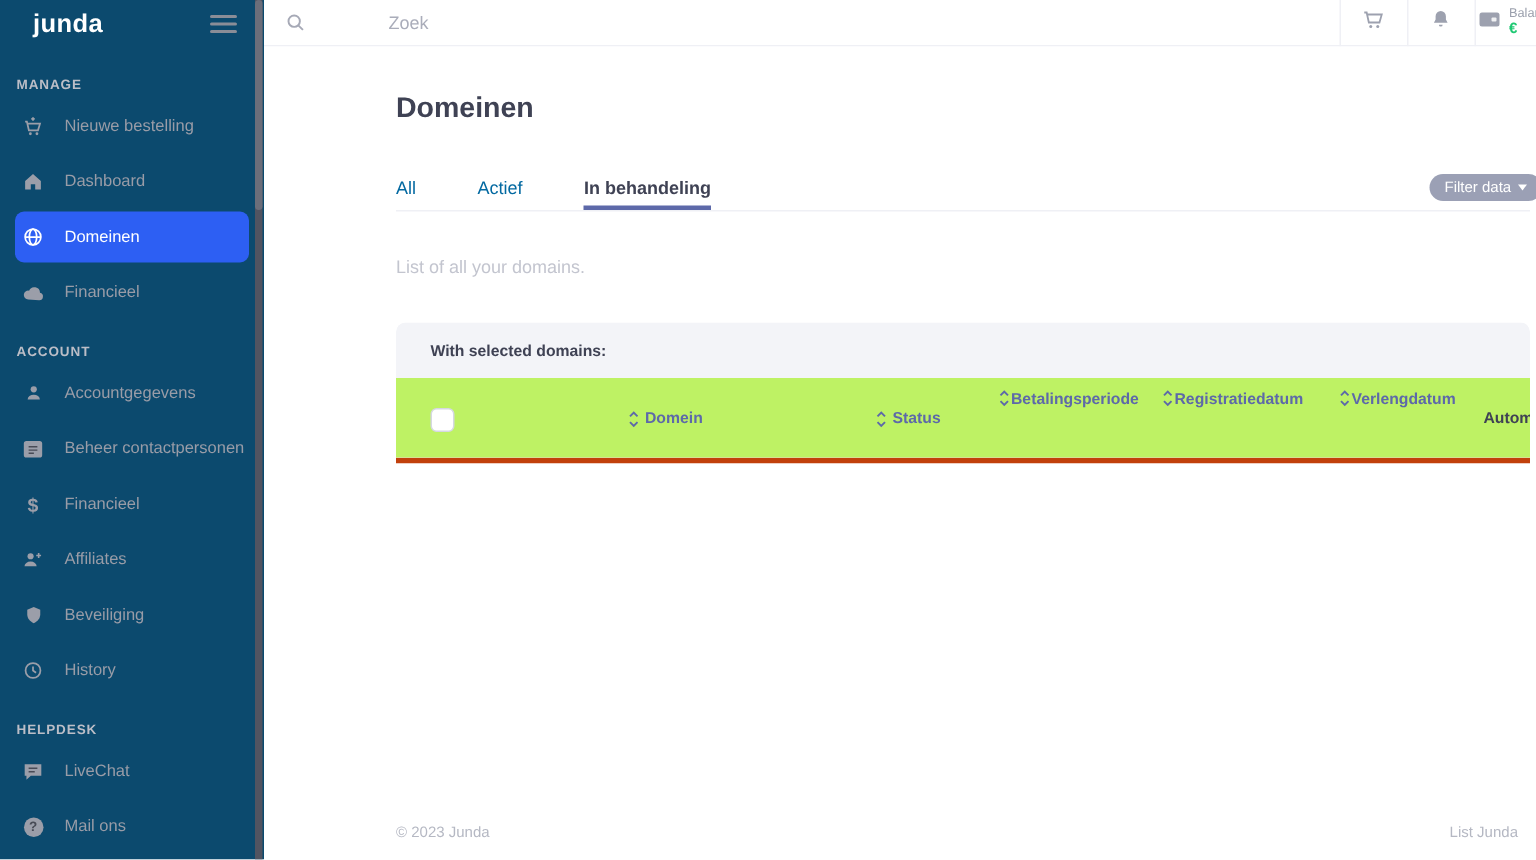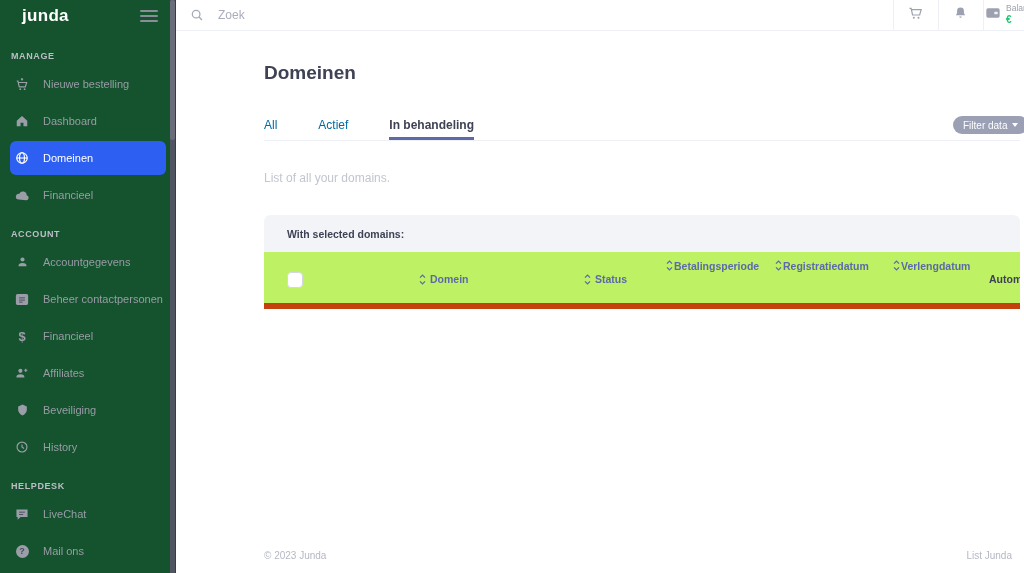--- a/index.html
+++ b/index.html
@@ -1,21 +1,21 @@
 <!DOCTYPE html>
 <html><head>
 <meta charset="utf-8">
 <style>
   * { margin:0; padding:0; box-sizing:border-box; }
   html,body { width:1024px; height:573px; overflow:hidden; background:#fff;
     font-family:"Liberation Sans", sans-serif; }
   .root { position:relative; width:1024px; height:573px; }
 
   
-  .sidebar { position:absolute; left:0; top:0; width:176px; height:573px; background:#14532d; }
+  .sidebar { position:absolute; left:0; top:0; width:176px; height:573px; background:#0c4a6e; }
   .side-head { height:31px; display:flex; align-items:center; justify-content:space-between; padding:0 18px 0 22px; }
   .logo { color:#fff; font-size:17px; font-weight:700; letter-spacing:0.3px; }
   .burger { width:18px; display:flex; flex-direction:column; gap:3px; cursor:pointer; }
   .burger span { display:block; height:2px; background:#8a8d97; border-radius:1px; }
   .side-nav { padding-top:12px; }
   .sec-label { padding:0 0 0 11px; margin:17px 0 6px 0; font-size:9px; font-weight:700;
     letter-spacing:0.6px; color:#bcbec7; }
   .sec-label.first { margin-top:8px; }
   .s-item { display:flex; align-items:center; height:34px; margin:3px 10px 0 10px;
     padding-left:5px; border-radius:6px; cursor:pointer; }
@@ -31,21 +31,21 @@
     font-size:9px; font-weight:700; display:flex; align-items:center; justify-content:center; }
   .side-scroll { position:absolute; right:1px; top:0; width:5px; height:573px; background:#515461; }
   .side-thumb { position:absolute; top:0; width:5px; height:140px; background:#6b6e7a; border-radius:3px; }
 
   
   .topbar { position:absolute; left:176px; top:0; width:848px; height:31px; background:#fff;
     border-bottom:1px solid #EFF0F5; }
   .search-wrap { position:absolute; left:14px; top:0; height:30px; display:flex; align-items:center; }
   .search-ic { color:#a6a9b6; margin-right:14px; display:flex; }
   .search-input { border:none; outline:none; font-size:12px; color:#6b6e7c; width:180px;
-    font-family:"Liberation Sans", sans-serif; }
+    font-family:"Liberation Sans", sans-serif;margin-left:41px; }
   .search-input::placeholder { color:#aaadba; }
   .tb-cell { position:absolute; top:0; height:30px; display:flex; align-items:center;
     justify-content:center; color:#9da1af; cursor:pointer; }
   .tb-div { position:absolute; top:0; width:1px; height:31px; background:#EFF0F5; }
   .balance { position:absolute; left:809px; top:0; height:30px; display:flex; align-items:center;
     gap:5px; color:#9da1af; overflow:hidden; width:39px; cursor:pointer; }
   .bal-col { display:flex; flex-direction:column; line-height:1.15; }
   .bal-label { font-size:8.5px; color:#9ba0ad; white-space:nowrap; }
   .bal-amount { font-size:10px; font-weight:700; color:#1FC973; white-space:nowrap; }
 
@@ -62,21 +62,21 @@
     font-size:10px; font-family:"Liberation Sans", sans-serif; display:flex; align-items:center;
     cursor:pointer; white-space:nowrap;margin-left:43px; }
   .btn-filter { left:734px; top:85px; background:#9BA0B5; padding:0 10px; gap:5px; }
   .caret { width:0; height:0; border-left:3.5px solid transparent; border-right:3.5px solid transparent;
     border-top:4px solid #fff; }
   .btn-move { left:805px; top:85px; background:#2BCA6E; padding:0 13px; width:120px; overflow:hidden; }
 
   .subtitle { position:absolute; left:88px; top:140px; font-size:12px; color:#c3c5cf; }
 
   .panel { position:absolute; left:88px; top:184px; width:756px; height:94px;
-    border-radius:6px 6px 0 0; border-bottom:6px solid #c2410c; overflow:hidden; }
+    border-radius:6px 6px 0 0; border-bottom:4px solid #c2410c; overflow:hidden; }
   .panel-head { height:37px; background:#F3F4F8; border-radius:6px 6px 0 0;
     display:flex; align-items:center; padding-left:23px; }
   .panel-head .ph-label { font-size:10.5px; font-weight:700; color:#3F4254; }
   .thead-row { position:relative; height:56px; background:#bef264; }
   .checkbox { position:absolute; left:23px; top:20px; width:16px; height:16px; background:#fff;
     border:1px solid #D5D8E1; border-radius:4px; cursor:pointer; }
   .col { position:absolute; display:flex; align-items:center; gap:4px; cursor:pointer;
     font-size:10.5px; font-weight:700; color:#5D69A9; white-space:nowrap; }
   .col.inline { top:21px; }
   .col.stacked { flex-direction:row; align-items:flex-start; gap:1px; top:8px; }

